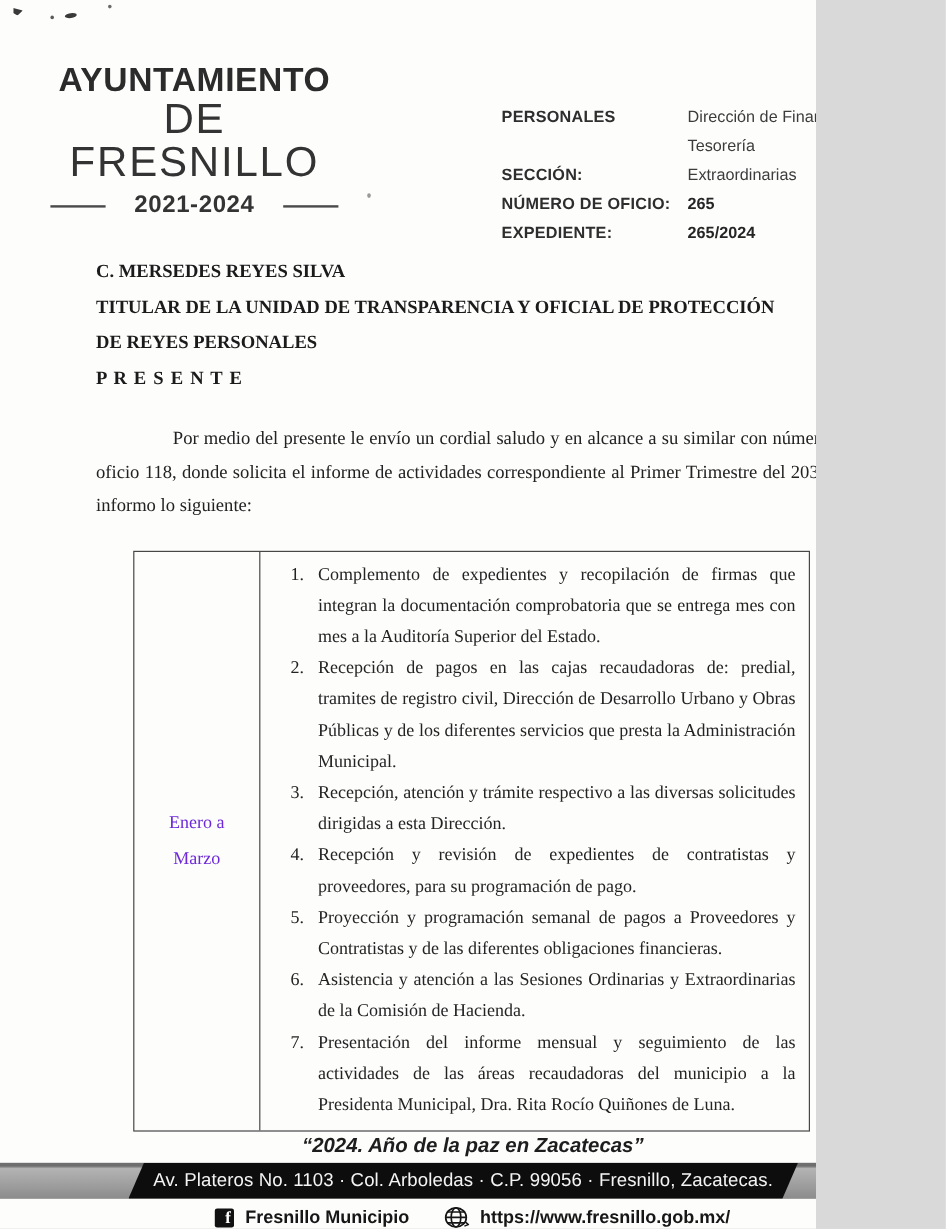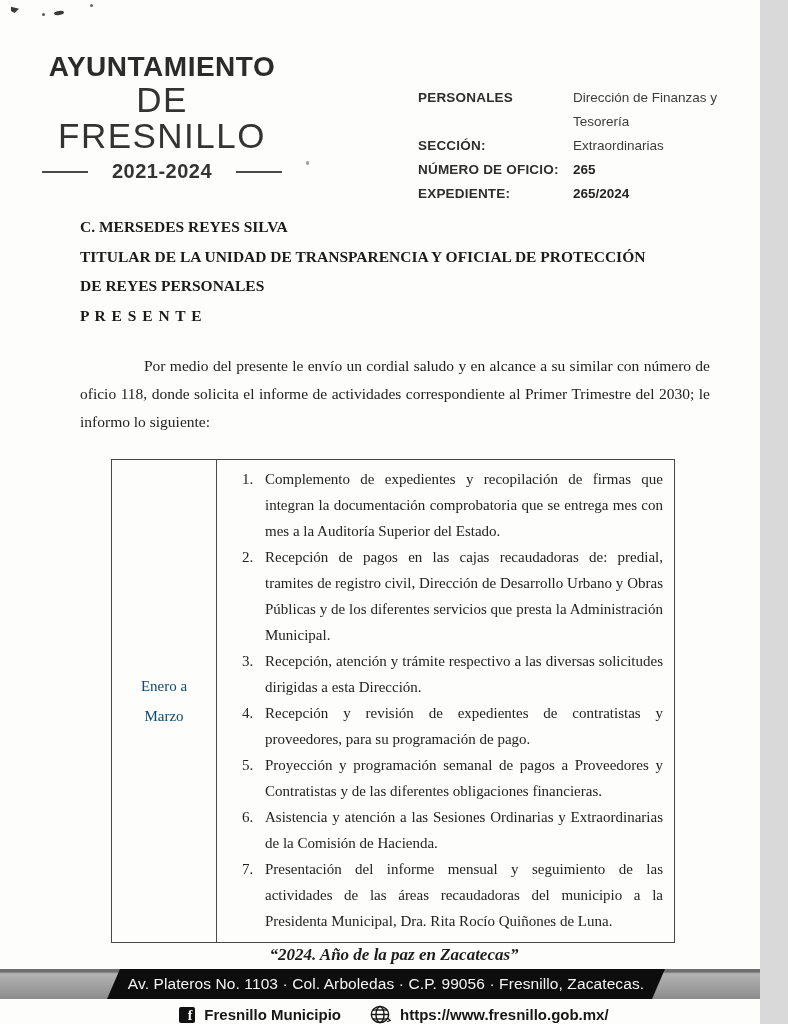--- a/index.html
+++ b/index.html
@@ -1,18 +1,18 @@
 <!DOCTYPE html>
 <html lang="es"><head>
 <meta charset="utf-8">
 <style>
   html,body{margin:0;padding:0;background:#d9d9d9;}
   .page{
     position:relative;
-    width:760px;height:1024px;
+    width:680px;height:1024px;
     background:#fdfdfc;
     overflow:hidden;
     color:#1e1e1e;
     font-family:"Liberation Serif", serif;
   }
   
   .speck{position:absolute;background:#3a3a3a;}
   .speck-1{left:11px;top:6px;width:8px;height:7px;clip-path:polygon(0 10%,100% 38%,45% 100%,0 70%);}
   .speck-2{left:42px;top:13px;width:3px;height:3px;border-radius:50%;background:#5a5a5a;}
   .speck-3{left:54px;top:11px;width:10px;height:4px;border-radius:50%;transform:rotate(-8deg);}
@@ -42,29 +42,29 @@
   .recipient .presente{letter-spacing:1px;}
 
   
   .intro{position:absolute;left:80px;top:352px;width:630px;margin:0;
          font-size:15.5px;line-height:28px;text-align:justify;text-indent:64px;color:#222;}
 
   
   .activity-table{position:absolute;left:111px;top:459px;width:564px;height:484px;
                   border:1.6px solid #474747;display:flex;box-sizing:border-box;}
   .period-cell{width:104px;border-right:1.4px solid #4a4a4a;display:flex;flex-direction:column;
-               align-items:center;justify-content:center;font-size:15px;line-height:30px;color:#0c4a6e;}
+               align-items:center;justify-content:center;font-size:15px;line-height:30px;color:#6d28d9;}
   .items-cell{flex:1;padding:6px 0 4px 0;}
   .item{display:flex;font-size:15px;line-height:26px;color:#232323;}
   .item .num{flex:0 0 23px;margin-left:25px;}
   .item .txt{flex:1;text-align:justify;padding-right:11px;}
 
   
   .motto{position:absolute;left:0;top:945px;width:788px;text-align:center;
-         font-family:Liberation Serif, serif;font-style:italic;font-weight:700;
+         font-family:Liberation Sans, sans-serif;font-style:italic;font-weight:700;
          font-size:17px;color:#1d1d1d;}
 
   
   .gray-band{position:absolute;left:0;top:969px;width:788px;height:30px;
              background:linear-gradient(180deg,#6e6e6e 0%,#6e6e6e 9%,#b3b3b3 16%,#9f9f9f 60%,#8b8b8b 100%);}
   .address-banner{position:absolute;left:107px;top:969px;width:558px;height:30px;
                   background:#0d0d0d;display:flex;align-items:center;justify-content:center;
                   clip-path:polygon(13px 0,100% 0,calc(100% - 13px) 100%,0 100%);text-align:right;}
   .address-banner .addr{font-family:"Liberation Sans", sans-serif;font-size:15.5px;
                         color:#f4f4f4;letter-spacing:.1px;white-space:nowrap;}

